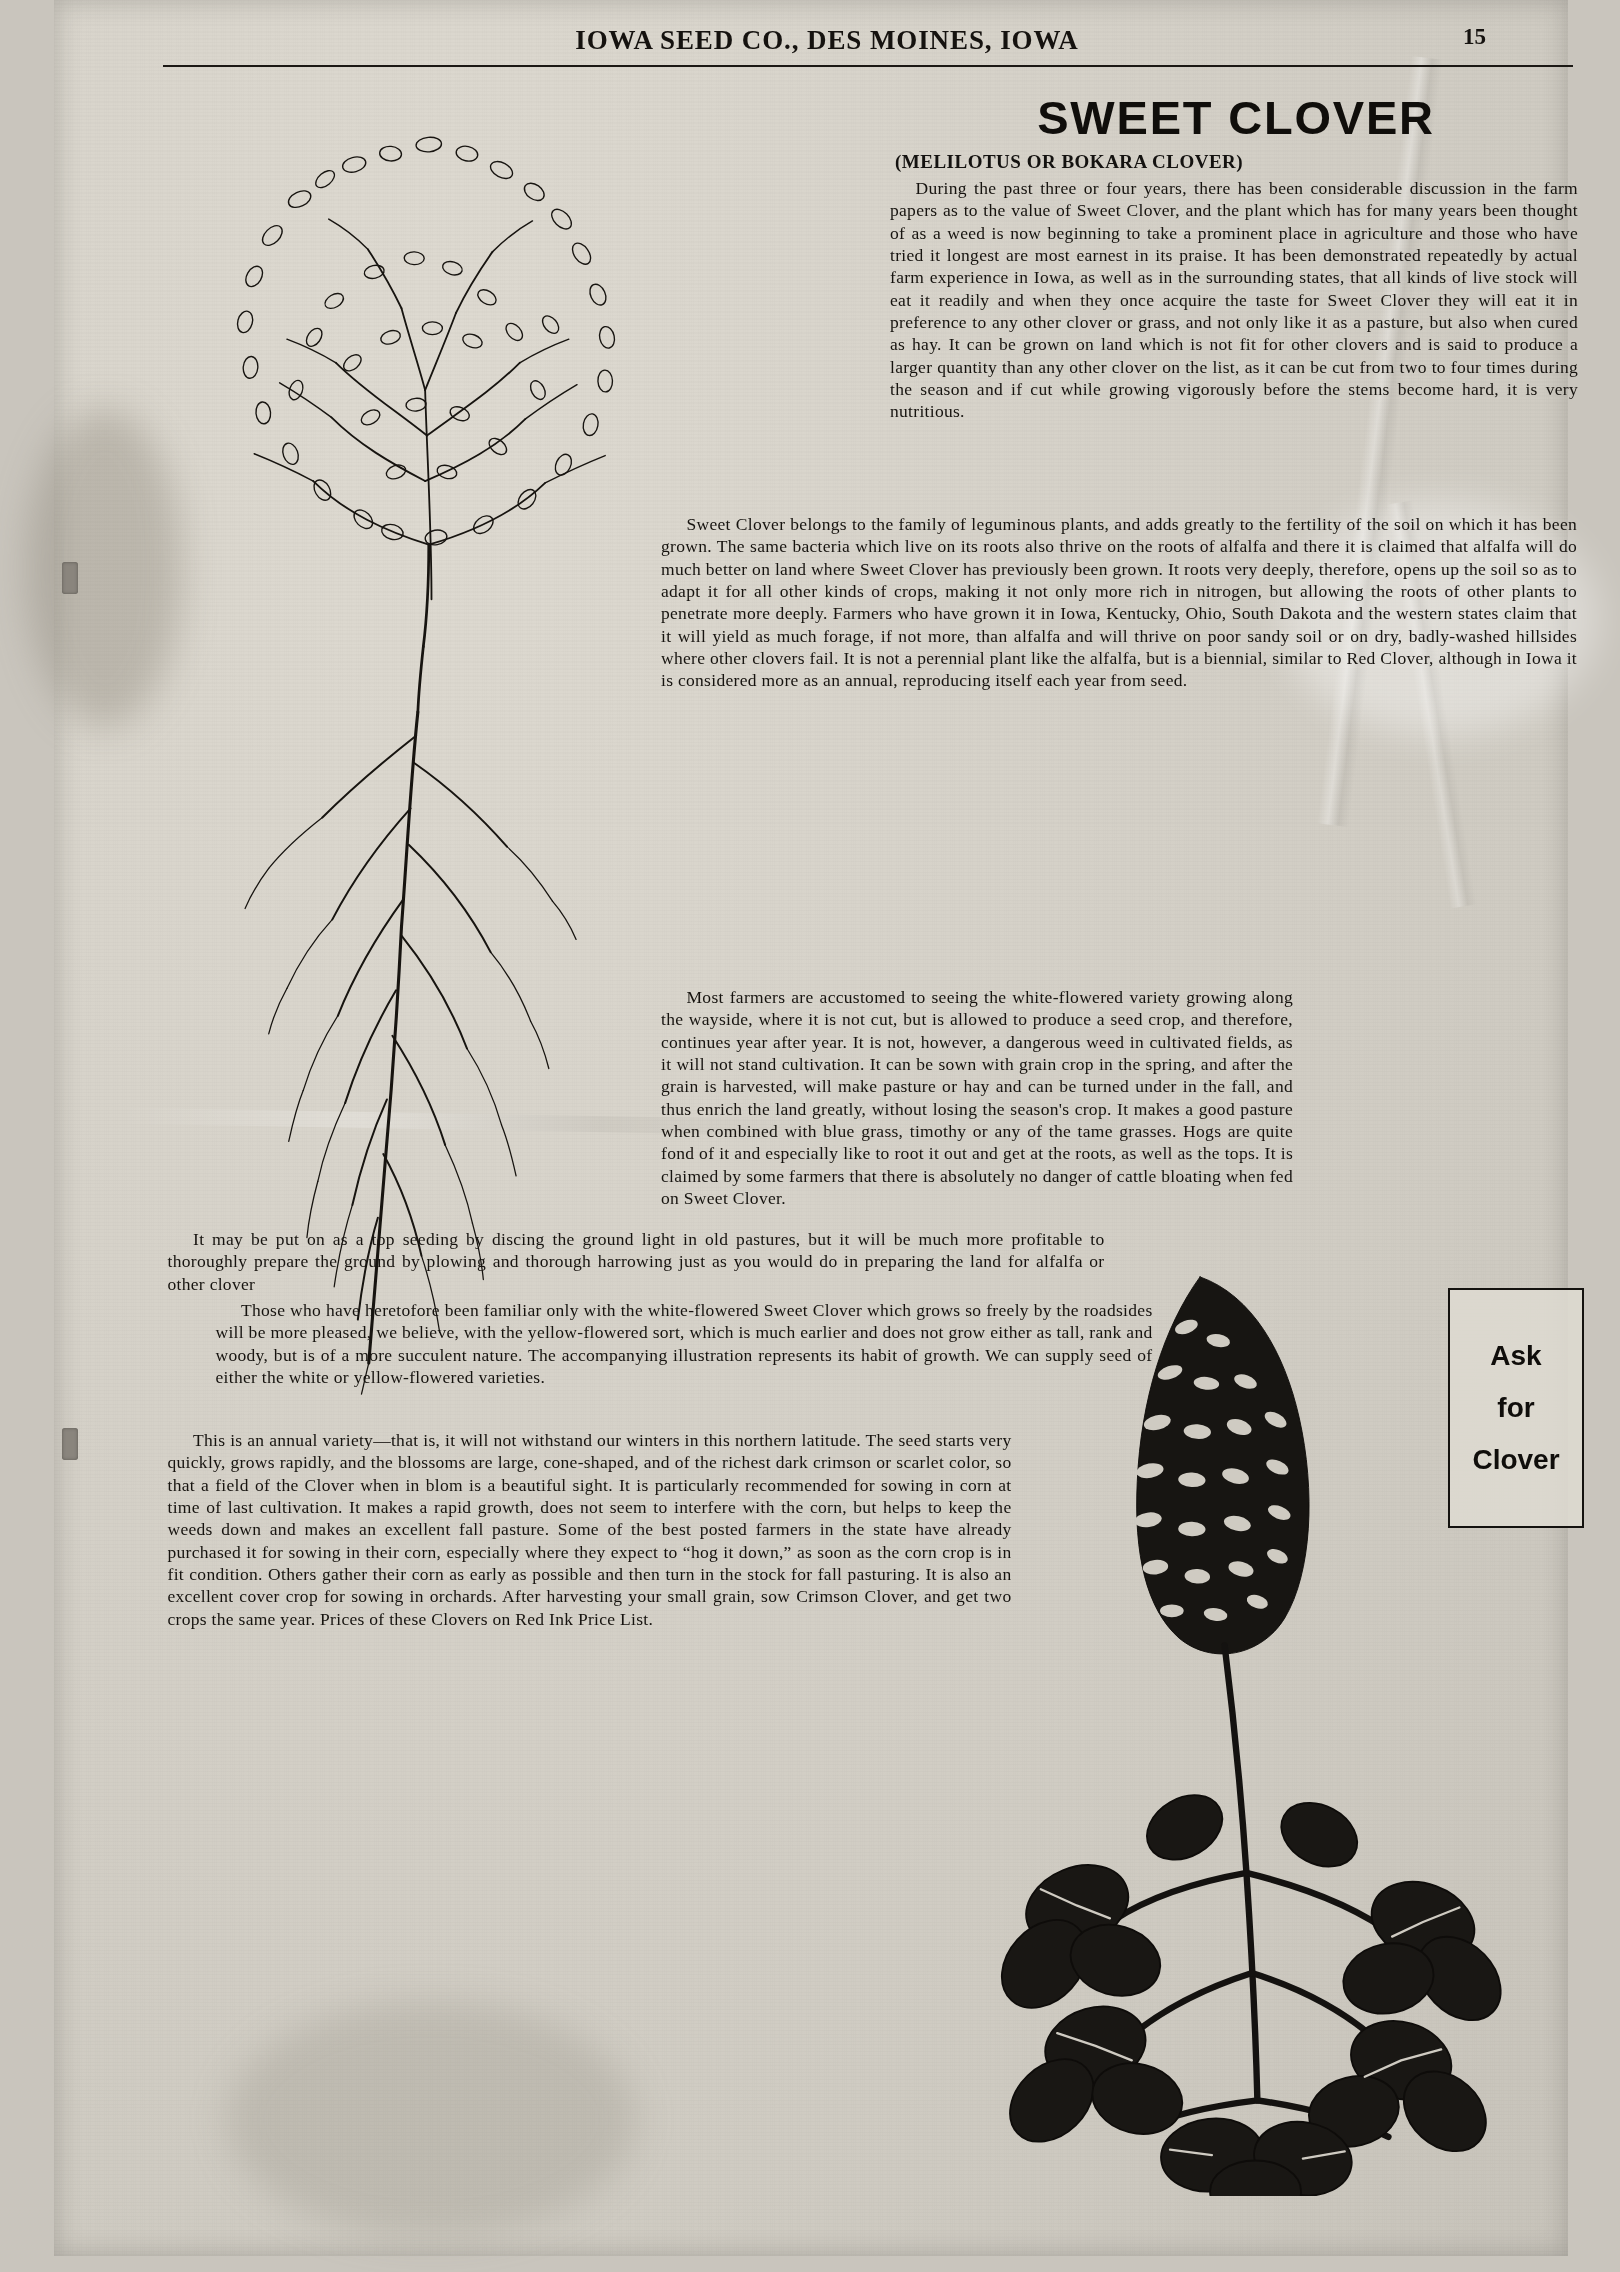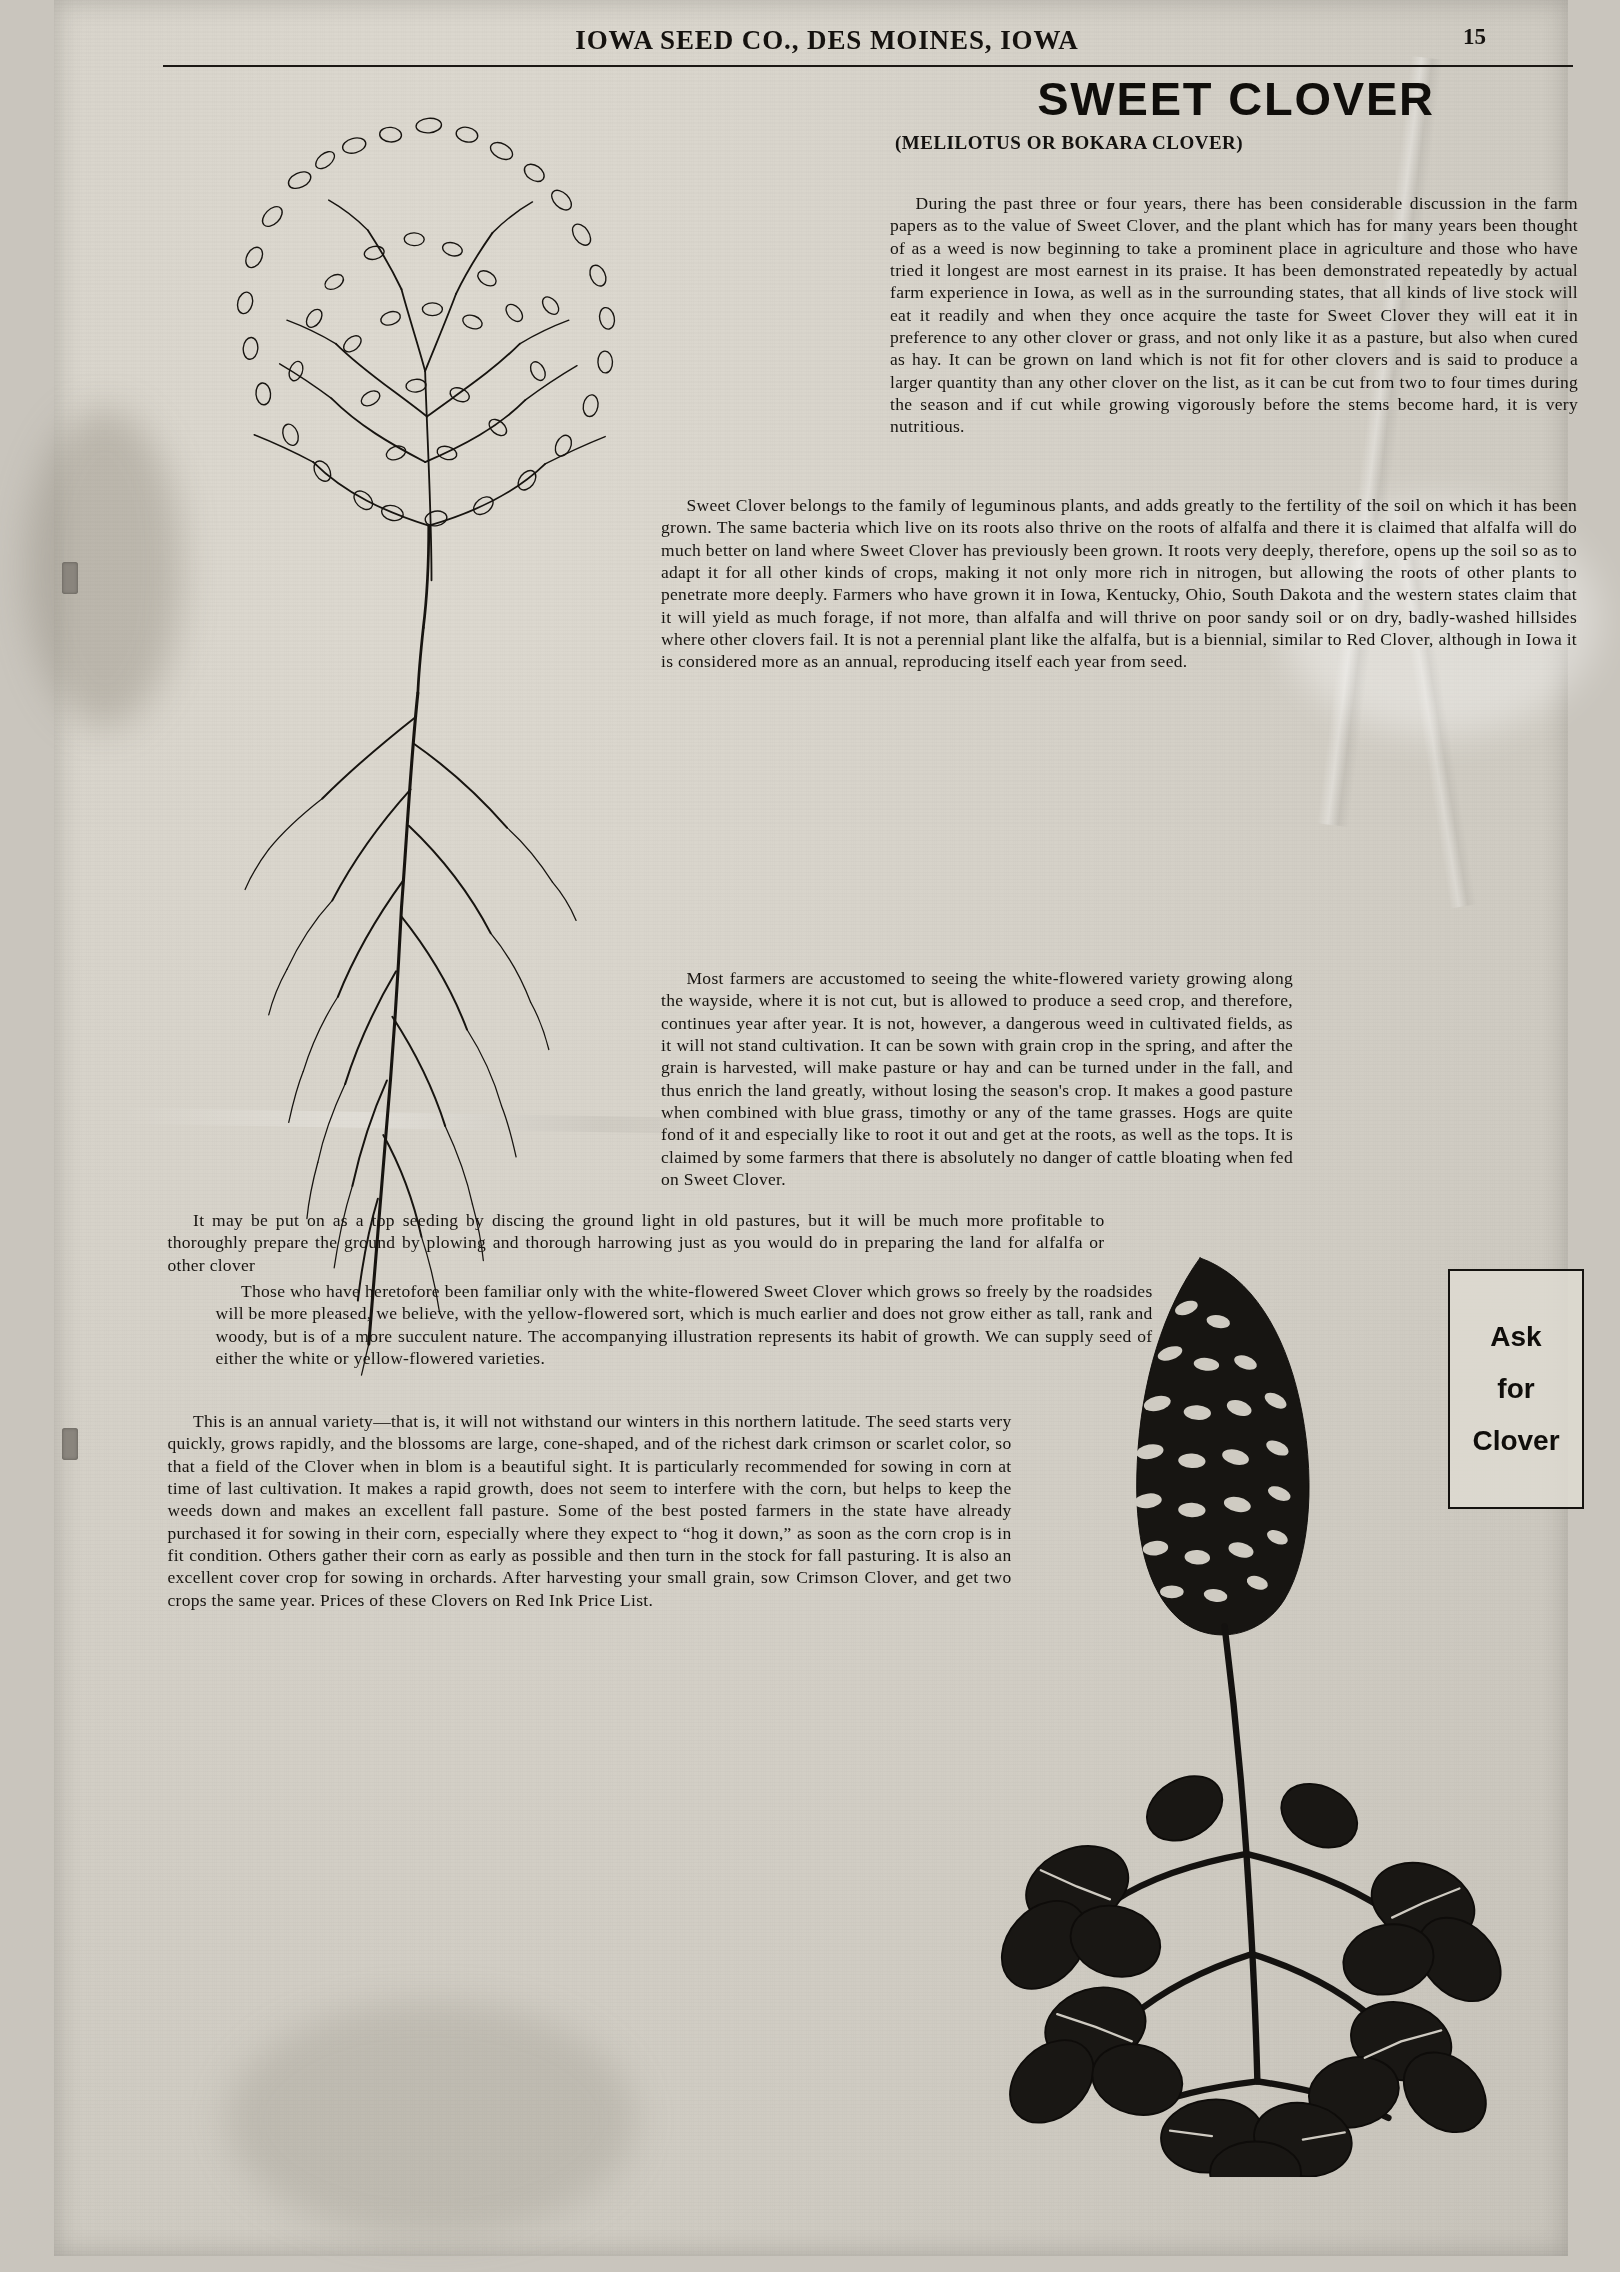--- a/index.html
+++ b/index.html
@@ -72,21 +72,21 @@
     top: 65px;
     width: 1410px;
     height: 2.3px;
     background: #1b1814;
   }
 
   
   .content {
     position: absolute;
     left: 109px;
-    top: 57px;
+    top: 76px;
     width: 1410px;
     height: 2138px;
   }
 
   
   .title-sweet {
     position: absolute;
     left: 732px;
     top: 13.6px;
     width: 682px;
@@ -121,21 +121,20 @@
   .bodytext p {
     margin: 0 0 0 0;
     text-indent: 25.5px;
   }
 
   .col-right {
     position: absolute;
     left: 727px;
     top: 101px;
     width: 688px;
-    margin-top: 34px;
   }
   .col-wide-a {
     position: absolute;
     left: 498px;
     top: 437px;
     width: 916px;
   }
   .col-narrow-c {
     position: absolute;
     left: 498px;

